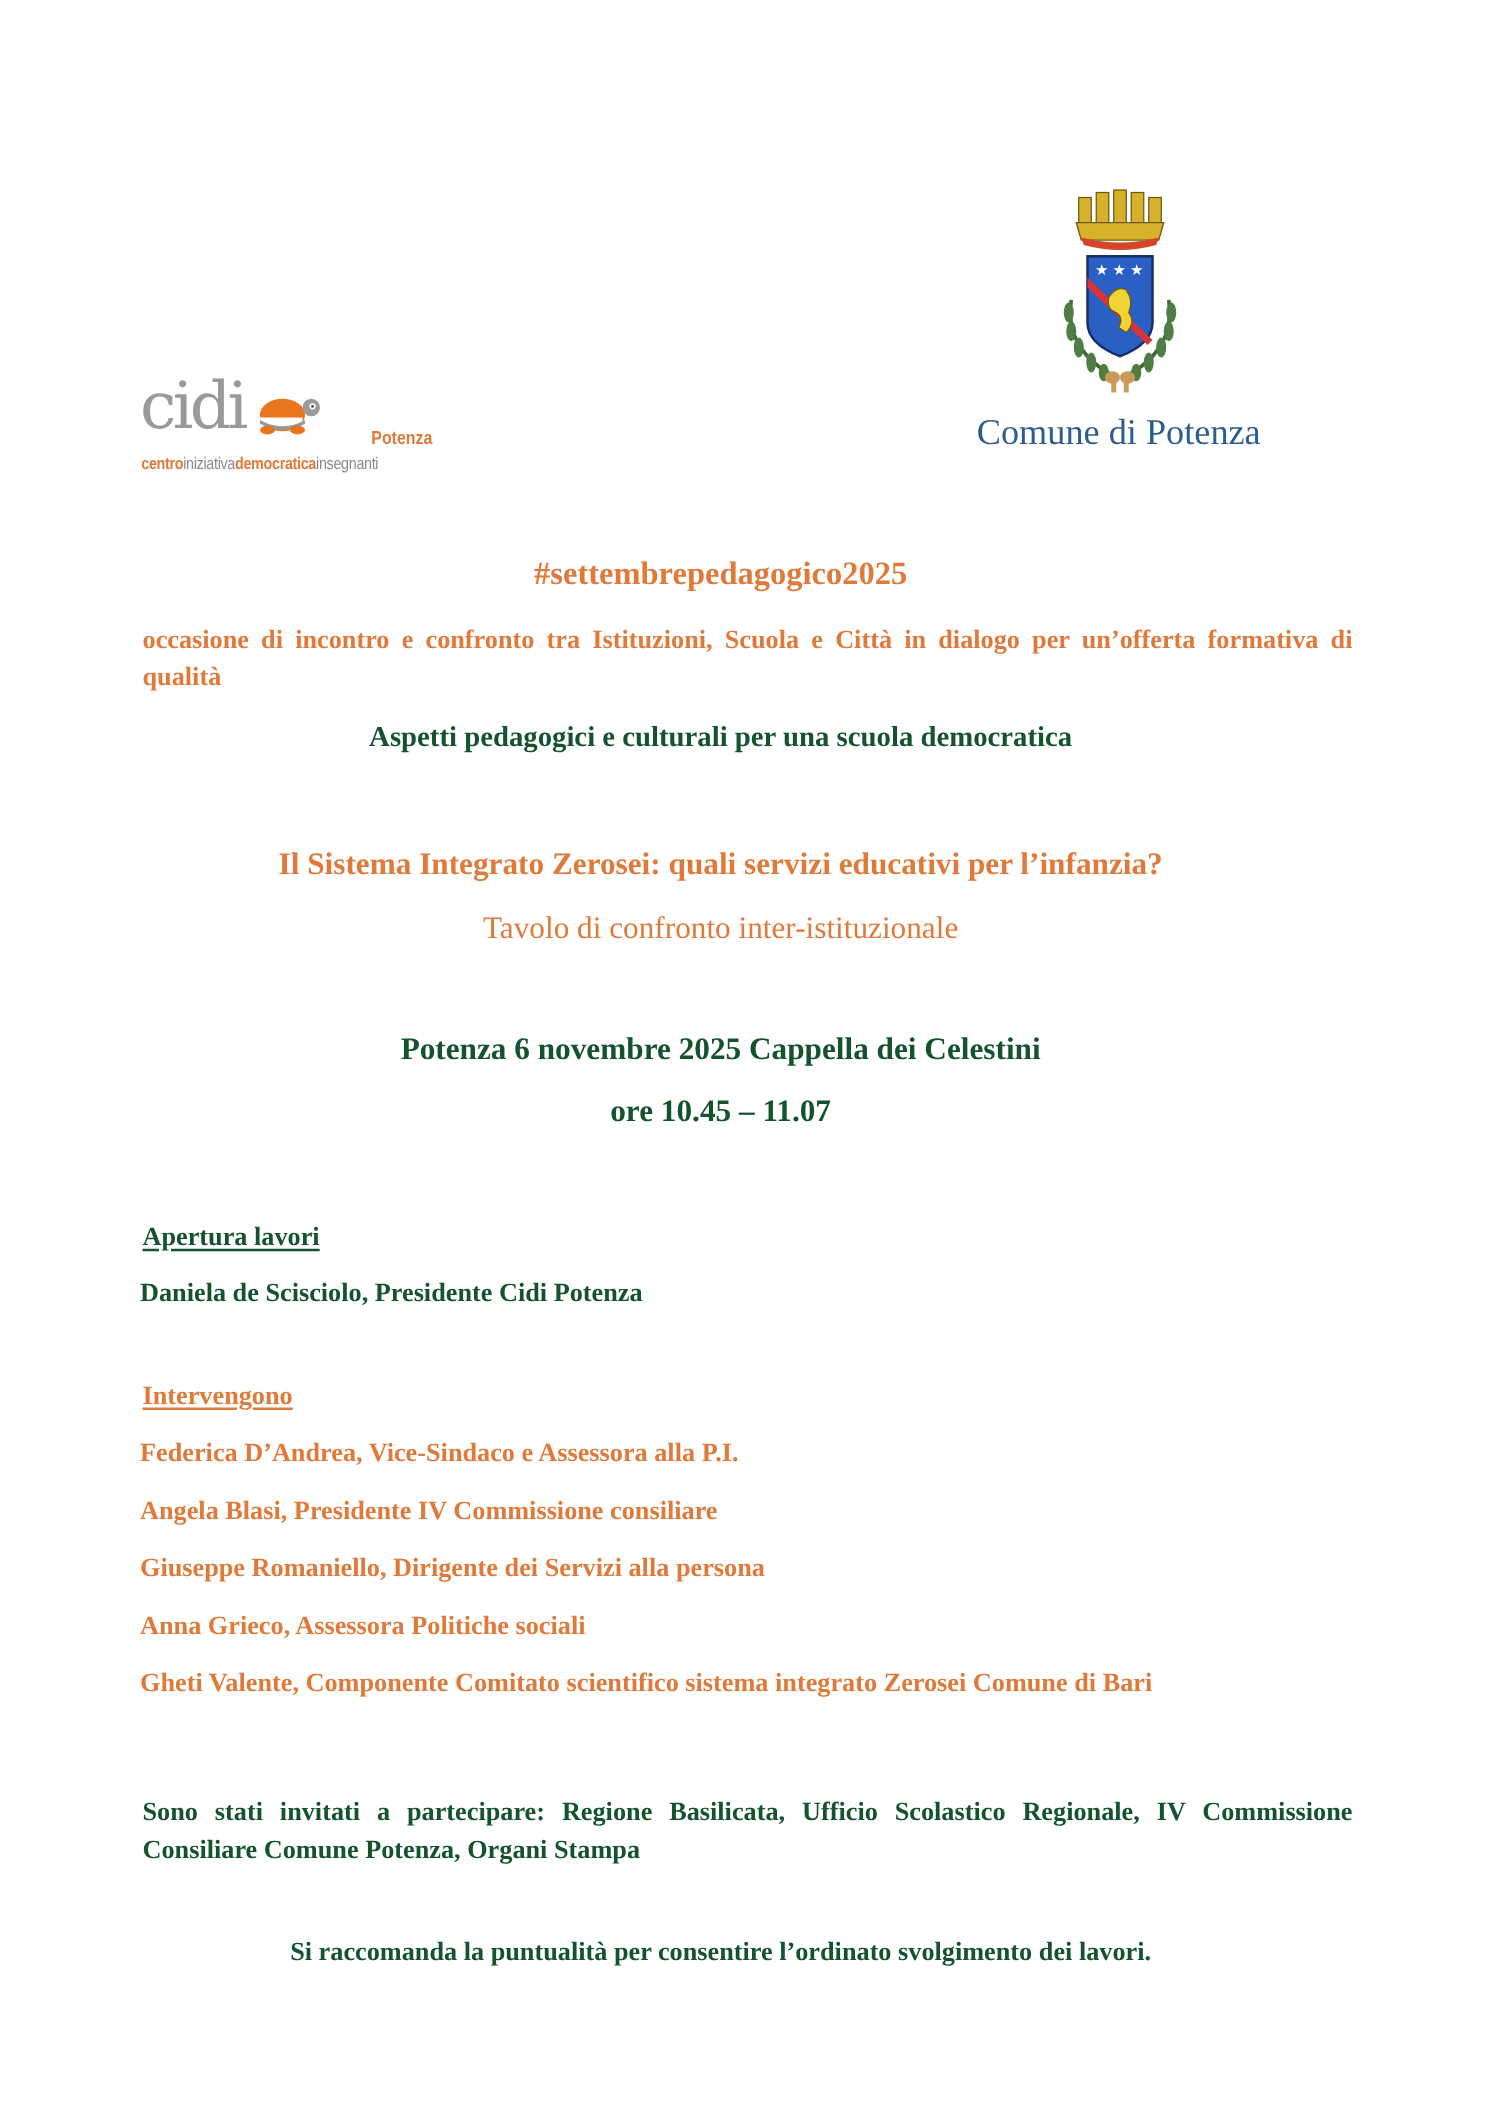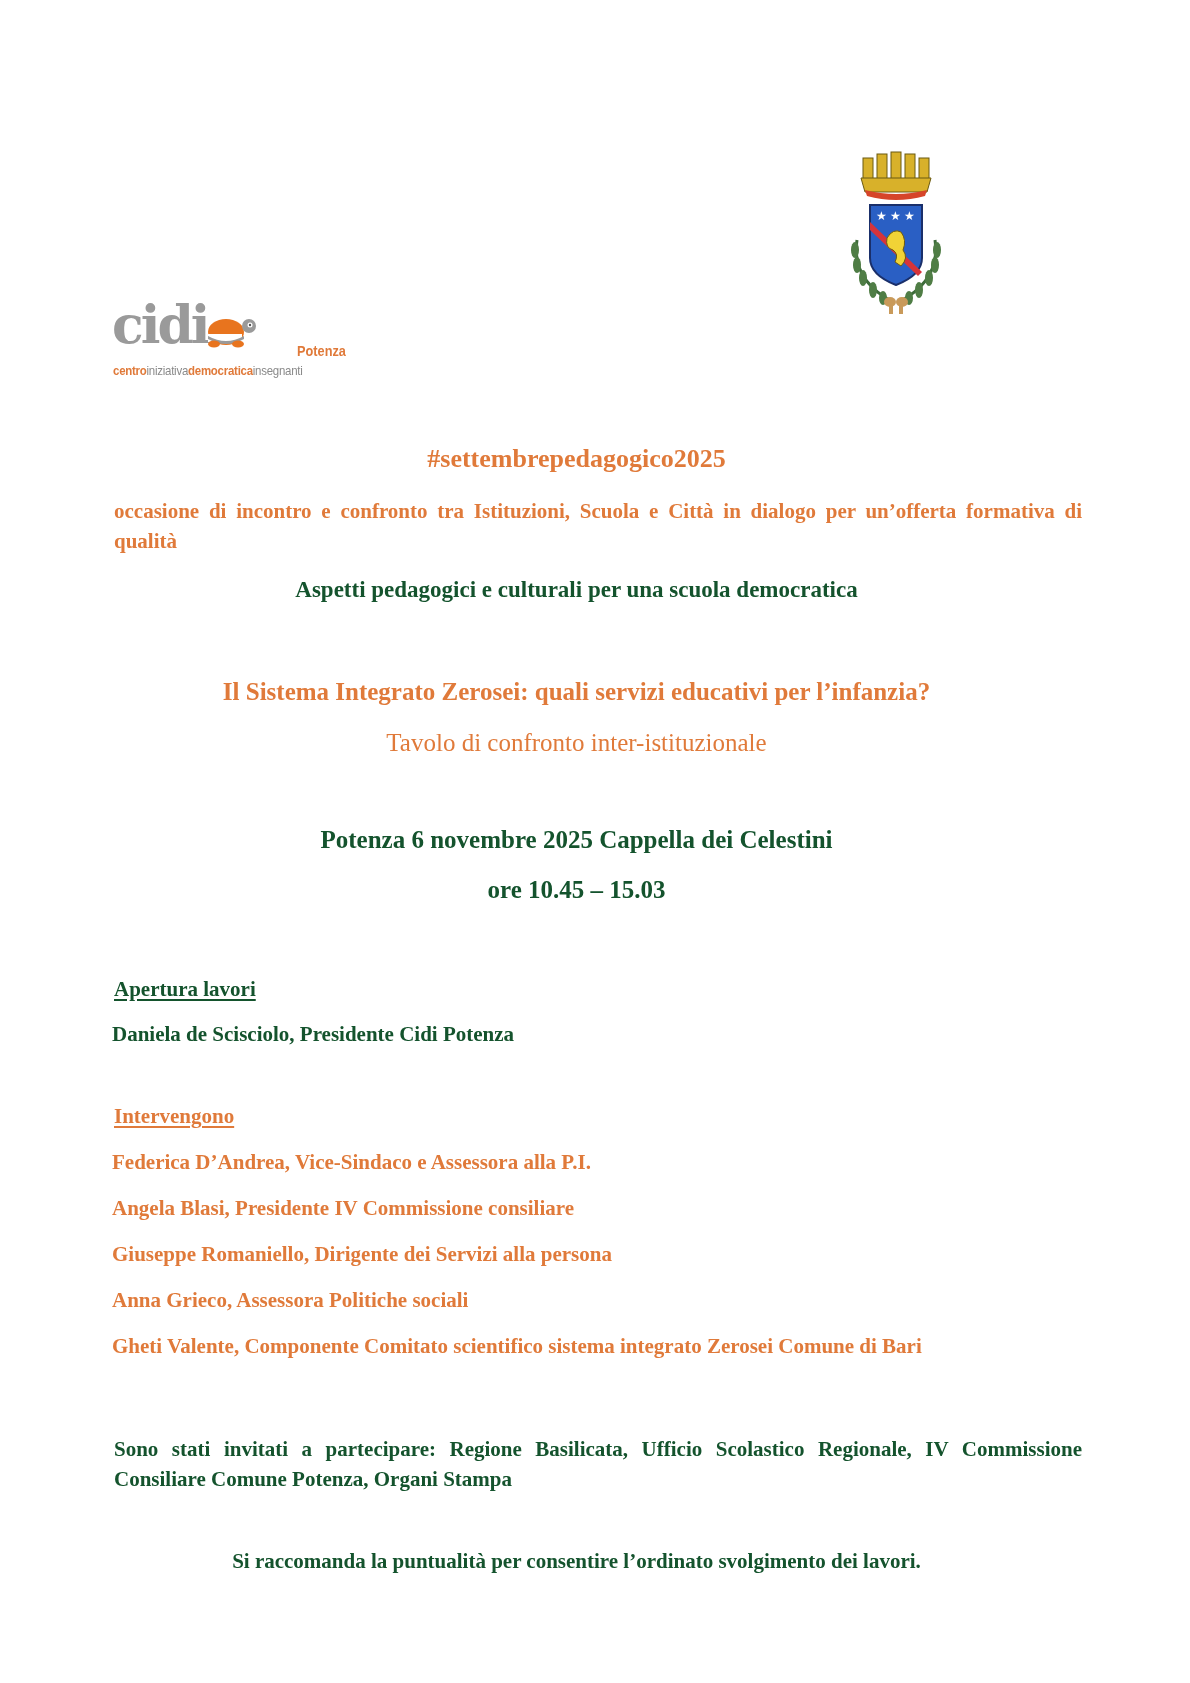--- a/index.html
+++ b/index.html
@@ -4,21 +4,21 @@
 <style>
   html, body { margin:0; padding:0; background:#ffffff; }
   body { width:1190px; height:1683px; position:relative; overflow:hidden; font-family:"Liberation Serif", serif; }
   .abs { position:absolute; }
   .orange { color:#e07a3a; }
   .black { color:#14532d; }
   .center { text-align:center; left:0; width:1153px; }
 
   
   #cidi-logo { left:112px; top:300px; width:240px; height:80px; }
-  .cidi-word { position:absolute; left:0; top:0; font-family:"DejaVu Serif", serif; font-size:52px; color:#9a9a9a; letter-spacing:-3px; line-height:50px;font-weight:bold; }
+  .cidi-word { position:absolute; left:0; top:0; font-family:"DejaVu Serif", serif; font-size:52px; color:#9a9a9a; letter-spacing:-3px; line-height:50px; }
   .cidi-sub { position:absolute; left:1px; top:63px; font-family:"Liberation Sans", sans-serif; font-size:13.5px; white-space:nowrap; letter-spacing:-0.3px; transform:scaleX(0.85); transform-origin:left; }
   .cidi-sub .o { color:#e07a3a; font-weight:bold; }
   .cidi-sub .g { color:#8a8a8a; }
   .cidi-potenza { position:absolute; left:185px; top:42px; font-family:"Liberation Sans", sans-serif; font-size:15px; font-weight:bold; color:#e07a3a; transform:scaleX(0.85); transform-origin:left; }
   .turtle { position:absolute; left:92px; top:12px; }
 
   
   #comune-logo { left:760px; top:150px; width:290px; height:220px; }
   .comune-text { position:absolute; left:0; top:180px; width:270px; text-align:center; font-family:"Liberation Serif", serif; font-size:29px; color:#2f5c8f; white-space:nowrap; }
 
@@ -93,30 +93,31 @@
         <ellipse cx="84" cy="140" rx="4" ry="8"></ellipse>
         <ellipse cx="74" cy="148" rx="4" ry="7"></ellipse>
     </g>
     <g fill="#c99a5a">
         <ellipse cx="55" cy="152" rx="6" ry="5"></ellipse>
         <ellipse cx="67" cy="152" rx="6" ry="5"></ellipse>
         <rect x="54" y="152" width="4" height="12"></rect>
         <rect x="64" y="152" width="4" height="12"></rect>
       </g>
   </svg>
+  <div class="comune-text">Comune di Potenza</div>
 </div>
 
 <div class="abs center orange hashtag">#settembrepedagogico2025</div>
 <div class="abs orange tagline">occasione di incontro e confronto tra Istituzioni, Scuola e Città in dialogo per un’offerta formativa di qualità</div>
 <div class="abs center black subtitle">Aspetti pedagogici e culturali per una scuola democratica</div>
 
 <div class="abs center orange topic">Il Sistema Integrato Zerosei: quali servizi educativi per l’infanzia?</div>
 <div class="abs center orange table-round">Tavolo di confronto inter-istituzionale</div>
 <div class="abs center black datetime">Potenza 6 novembre 2025 Cappella dei Celestini</div>
-<div class="abs center black hours">ore 10.45 – 15.03</div>
+<div class="abs center black hours">ore 10.45 – 11.07</div>
 
 <div class="abs black sec-heading" style="top:977px;">Apertura lavori</div>
 <div class="abs black line" style="top:1022px;">Daniela de Scisciolo, Presidente Cidi Potenza</div>
 
 <div class="abs orange sec-heading" style="top:1104px;text-decoration:underline;">Intervengono</div>
 <div class="abs orange line" style="top:1150px;">Federica D’Andrea, Vice-Sindaco e Assessora alla P.I.</div>
 <div class="abs orange line" style="top:1196px;">Angela Blasi, Presidente IV Commissione consiliare</div>
 <div class="abs orange line" style="top:1242px;">Giuseppe Romaniello, Dirigente dei Servizi alla persona</div>
 <div class="abs orange line" style="top:1288px;">Anna Grieco, Assessora Politiche sociali</div>
 <div class="abs orange line" style="top:1334px;">Gheti Valente, Componente Comitato scientifico sistema integrato Zerosei Comune di Bari</div>

